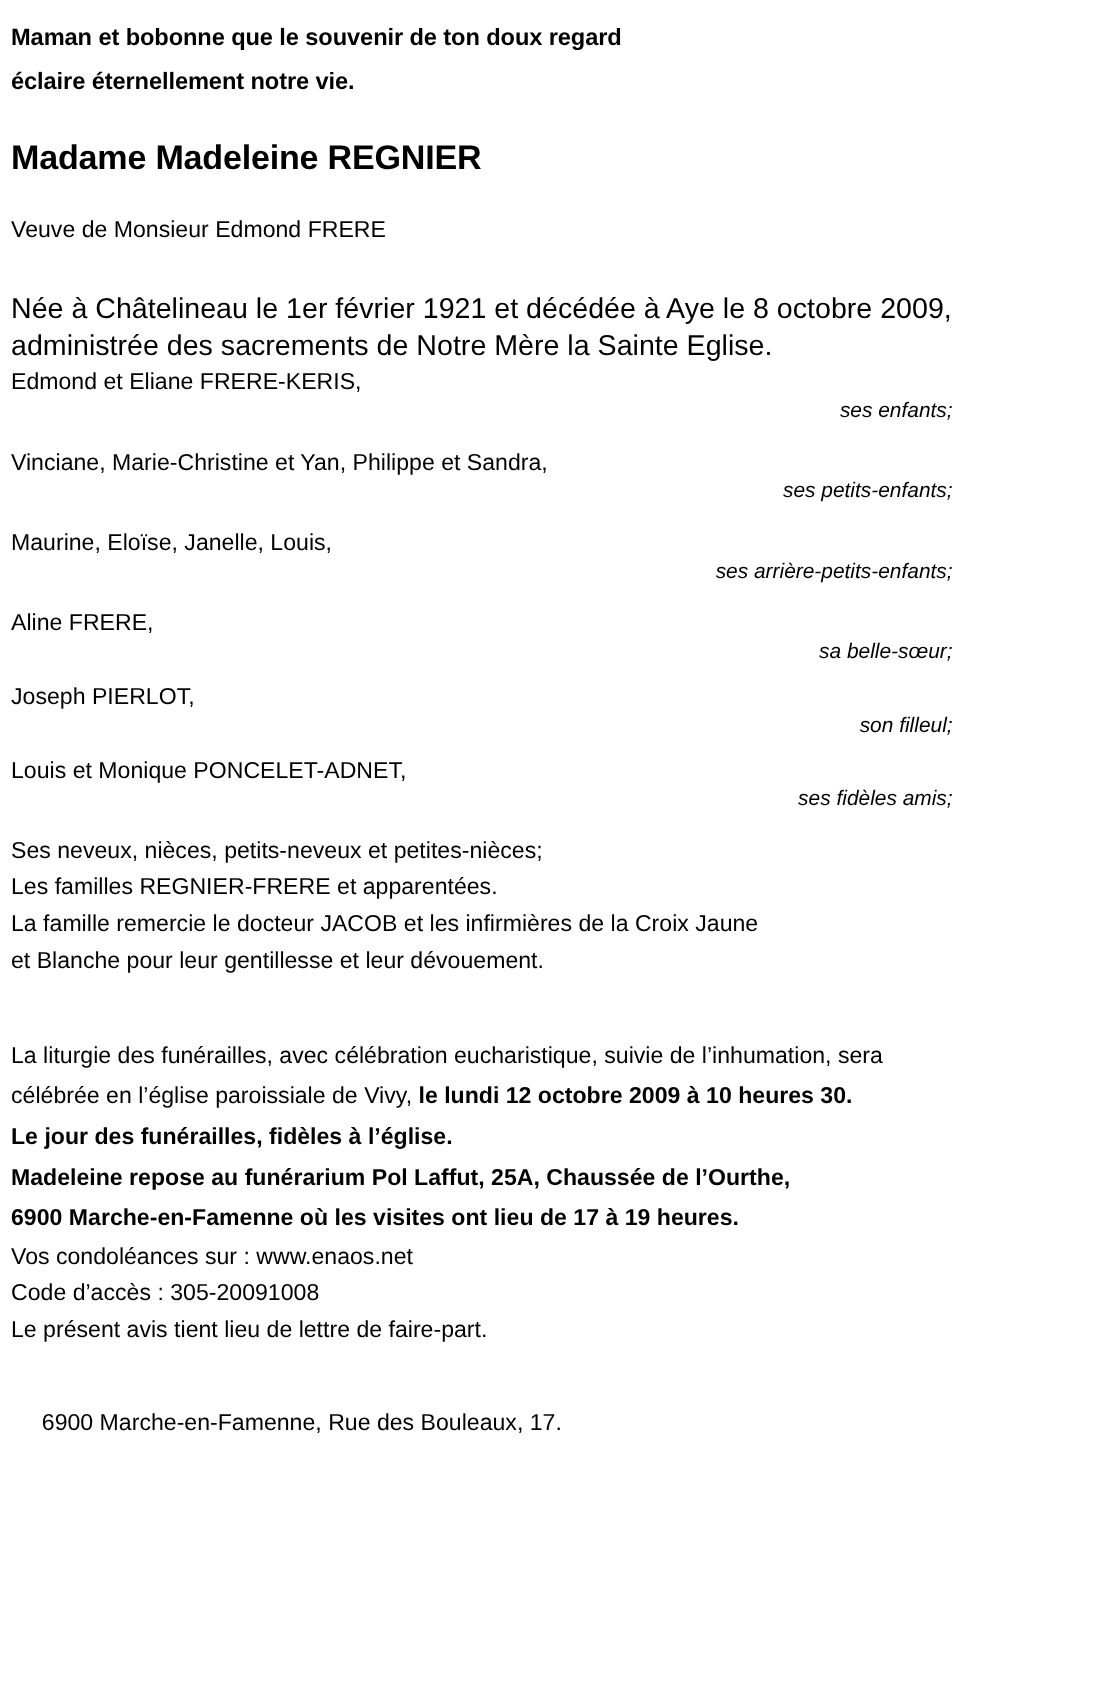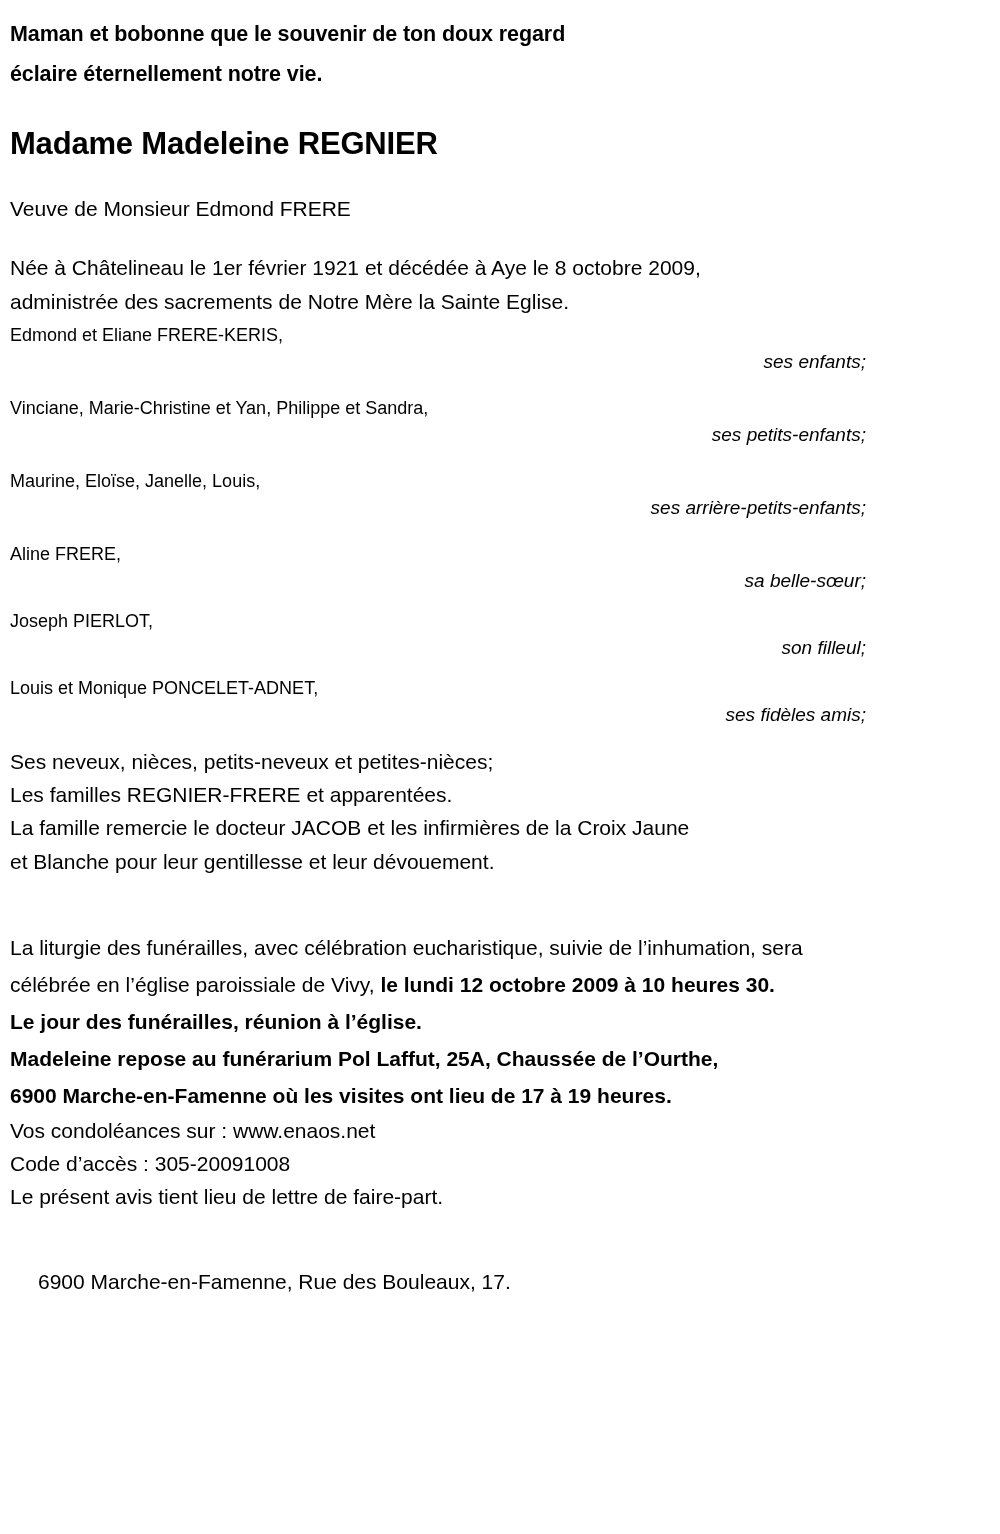--- a/index.html
+++ b/index.html
@@ -33,41 +33,41 @@
     line-height: 44px;
     margin-top: 28px;
     letter-spacing: -0.2px;
   }
   .widow-line {
     font-size: 21px;
     line-height: 32px;
     margin-top: 27px;
   }
   .birth-para {
-    font-size: 21px;
+    font-size: 26px;
     line-height: 34px;
-    margin-top: 26px;
+    margin-top: 38px;
   }
   .announce-intro {
     font-size: 21px;
     line-height: 33px;
     margin-top: 38px;
   }
   .family-list {
     margin-top: 0;
   }
   .family-row {
     display: flex;
     align-items: flex-start;
     justify-content: space-between;
     width: 100%;
     box-sizing: border-box;
   }
   .fam-name {
-    font-size: 18px;
+    font-size: 21px;
     line-height: 33px;
     flex: 0 1 auto;
     white-space: nowrap;
     padding-top: 0;
   }
   .fam-rel {
     font-size: 19px;
     font-style: italic;
     line-height: 33px;
     text-align: right;
@@ -192,21 +192,21 @@
   <div class="thanks-para">
     <div>La famille remercie le docteur JACOB et les infirmières de la Croix Jaune</div>
     <div>et Blanche pour leur gentillesse et leur dévouement.</div>
   </div>
 
   <div class="liturgy-para">
     <span>La liturgie des funérailles, avec célébration eucharistique, suivie de l’inhumation, sera célébrée en l’église paroissiale de Vivy, </span><b>le lundi 12 octobre 2009 à 10 heures 30.</b>
   </div>
 
   <div class="bold-block">
-    <div>Le jour des funérailles, réunion à l’église.</div>
+    <div>Le jour des funérailles, fidèles à l’église.</div>
     <div>Madeleine repose au funérarium Pol Laffut, 25A, Chaussée de l’Ourthe,</div>
     <div>6900 Marche-en-Famenne où les visites ont lieu de 17 à 19 heures.</div>
   </div>
 
   <div class="footer-lines">
     <div>Vos condoléances sur : www.enaos.net</div>
     <div>Code d’accès : 305-20091008</div>
     <div>Le présent avis tient lieu de lettre de faire-part.</div>
   </div>
 

